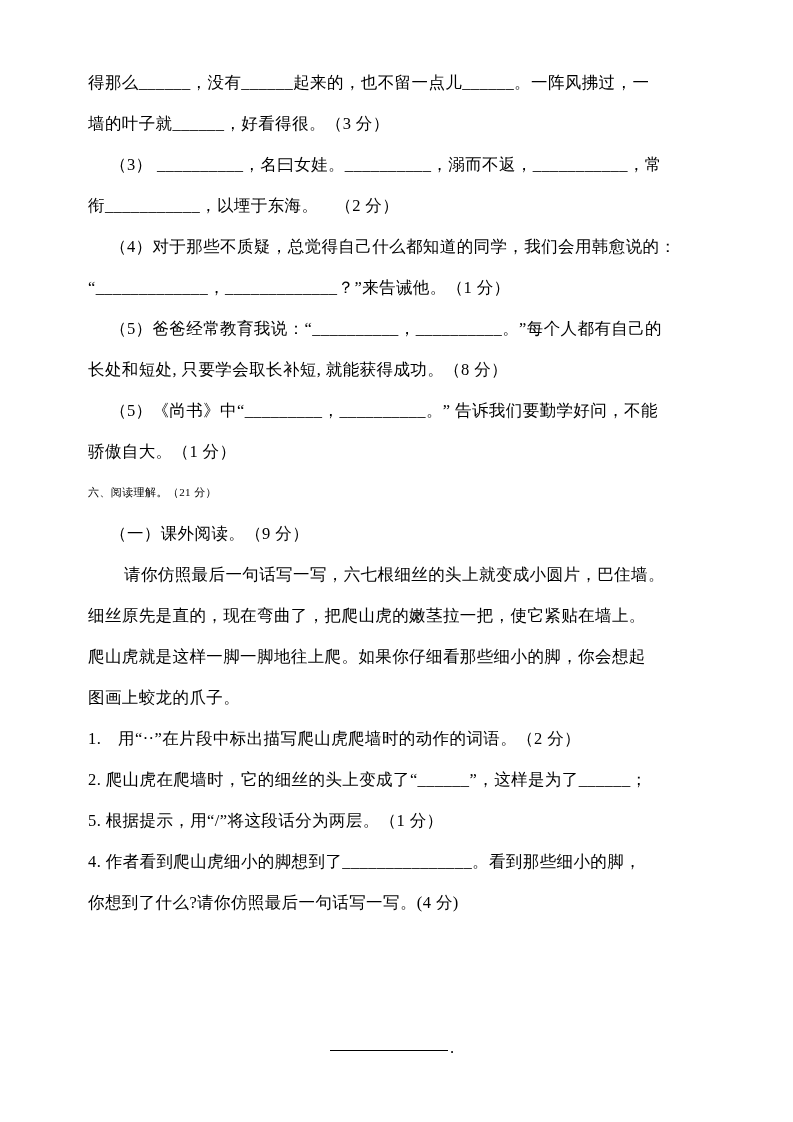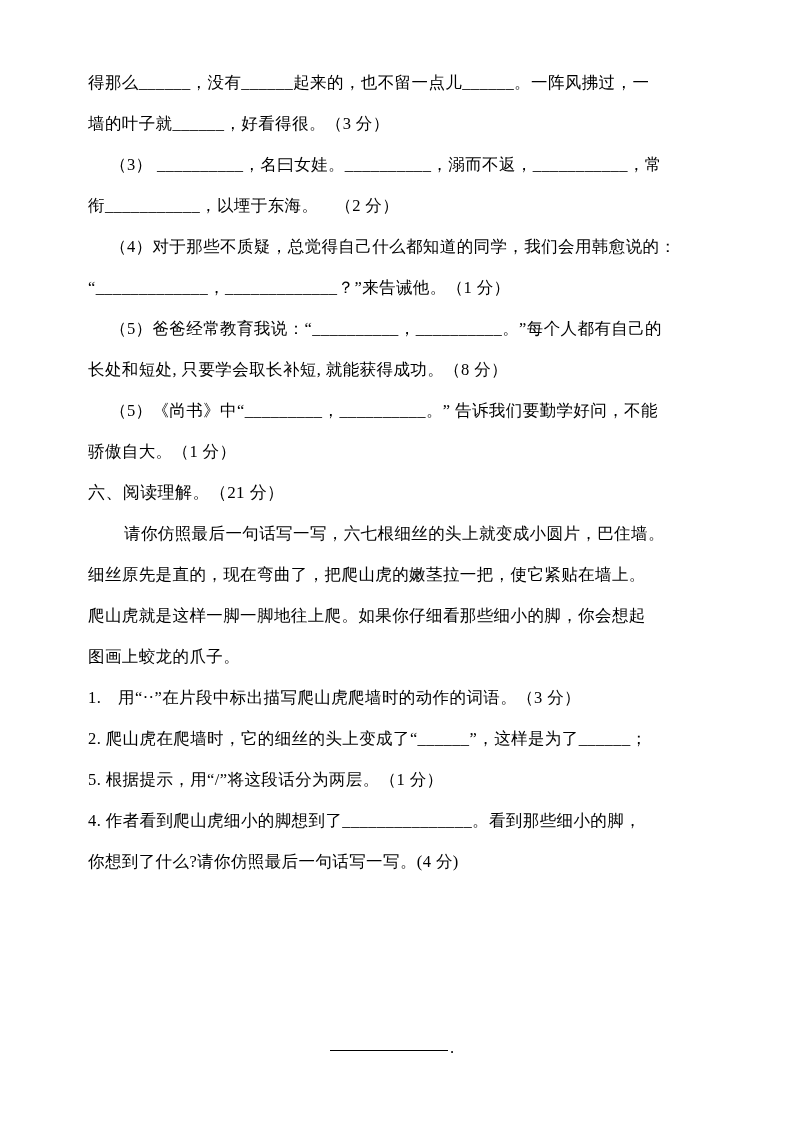--- a/index.html
+++ b/index.html
@@ -24,21 +24,21 @@
   .line {
     font-size: 16.5px;
     line-height: 41px;
     letter-spacing: 0.4px;
     white-space: pre-wrap;
     word-break: break-all;
   }
   .indent-sp { padding-left: 22px; }
   .indent-sp2 { padding-left: 36px; }
   .sect-title {
-    font-size: 17px;
+    font-size: 11px;
     line-height: 41px;
   }
   .bottom-rule {
     position: absolute;
     left: 330px;
     top: 1050px;
     width: 118px;
     border-bottom: 1px solid #000;
   }
   .bottom-dot {
@@ -59,27 +59,28 @@
   <div class="line">衔___________，以堙于东海。　（2 分）</div>
   <div class="line indent-sp">（4）对于那些不质疑，总觉得自己什么都知道的同学，我们会用韩愈说的：</div>
   <div class="line">“_____________，_____________？”来告诫他。（1 分）</div>
   <div class="line indent-sp">（5）爸爸经常教育我说：“__________，__________。”每个人都有自己的</div>
   <div class="line">长处和短处, 只要学会取长补短, 就能获得成功。（8 分）</div>
   <div class="line indent-sp">（5）《尚书》中“_________，__________。” 告诉我们要勤学好问，不能</div>
   <div class="line">骄傲自大。（1 分）</div>
 
   <div class="line sect-title">六、阅读理解。（21 分）</div>
 
+  <div class="line indent-sp">（一）课外阅读。（9 分）</div>
 
   <div class="line indent-sp2">请你仿照最后一句话写一写，六七根细丝的头上就变成小圆片，巴住墙。</div>
   <div class="line">细丝原先是直的，现在弯曲了，把爬山虎的嫩茎拉一把，使它紧贴在墙上。</div>
   <div class="line">爬山虎就是这样一脚一脚地往上爬。如果你仔细看那些细小的脚，你会想起</div>
   <div class="line">图画上蛟龙的爪子。</div>
 
-  <div class="line">1.　用“··”在片段中标出描写爬山虎爬墙时的动作的词语。（3 分）</div>
+  <div class="line">1.　用“··”在片段中标出描写爬山虎爬墙时的动作的词语。（2 分）</div>
   <div class="line">2. 爬山虎在爬墙时，它的细丝的头上变成了“______”，这样是为了______；</div>
   <div class="line">5. 根据提示，用“/”将这段话分为两层。（1 分）</div>
   <div class="line">4. 作者看到爬山虎细小的脚想到了_______________。看到那些细小的脚，</div>
   <div class="line">你想到了什么?请你仿照最后一句话写一写。(4 分)</div>
 
 
   <div class="bottom-rule"></div>
   <div class="bottom-dot">.</div>
 
 </div>

